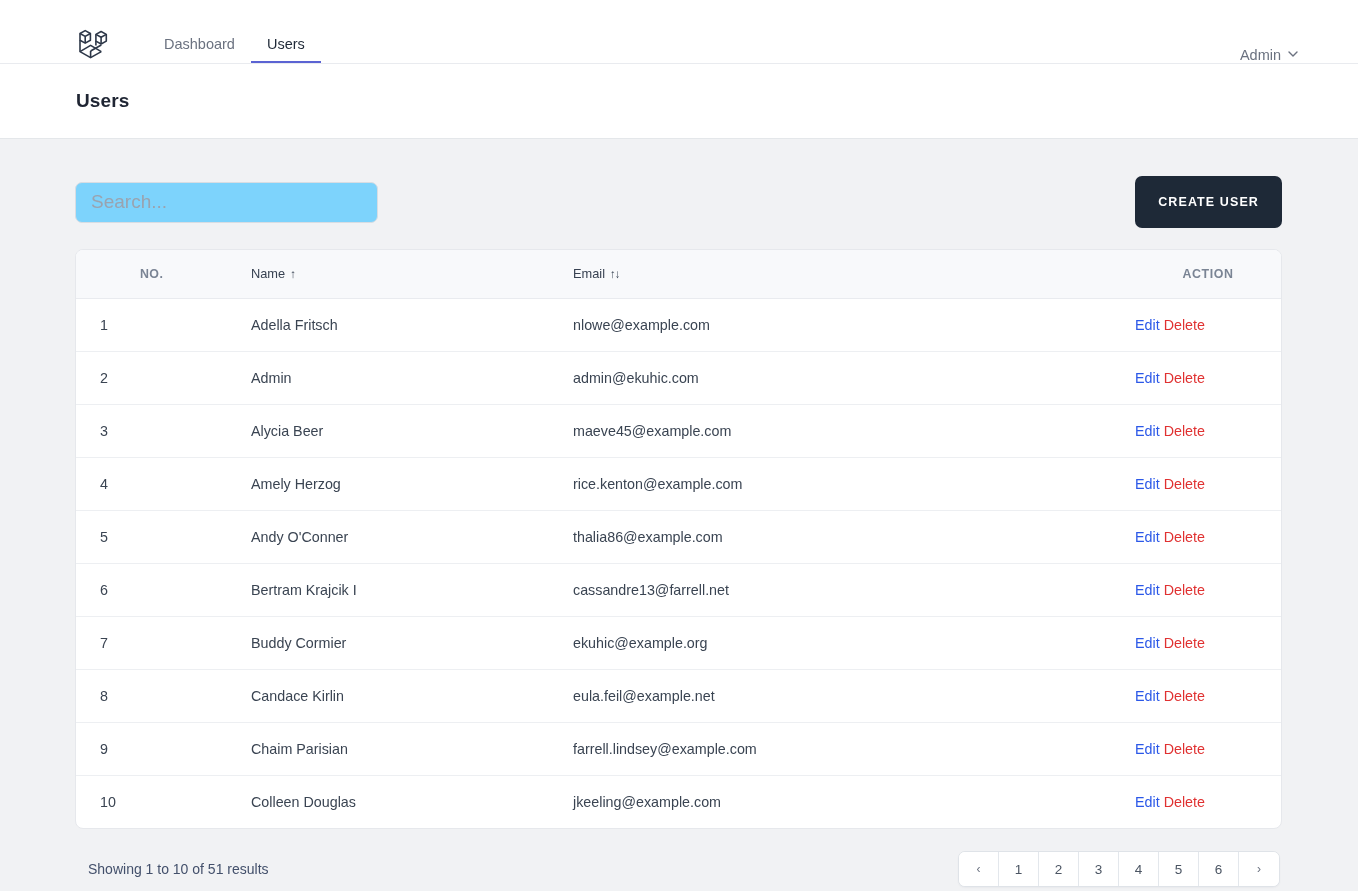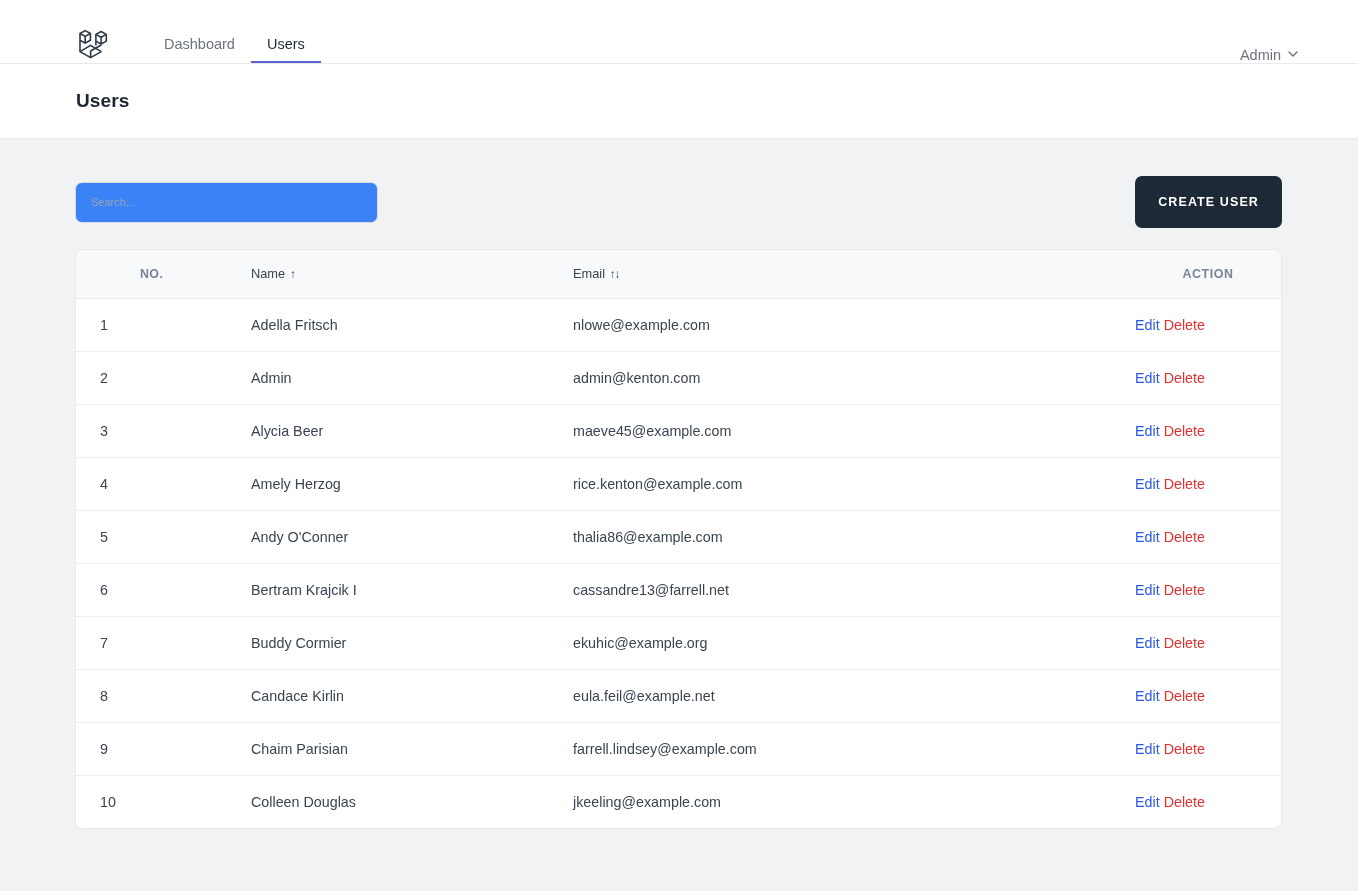--- a/index.html
+++ b/index.html
@@ -104,23 +104,23 @@
     display: flex;
     align-items: center;
     justify-content: space-between;
     margin-bottom: 21px;
   }
   .search-input {
     width: 303px;
     height: 41px;
     border: 1px solid #d8dde3;
     border-radius: 7px;
-    background: #3b82f6;
+    background: #7dd3fc;
     padding: 0 15px;
-    font-size: 11px;
+    font-size: 19px;
     font-family: "Liberation Sans", sans-serif;
     color: #2d3748;
     outline: none;
   }
   .search-input::placeholder { color: #9aa3af; }
 
   .create-btn {
     background: #1e2937;
     color: #ffffff;
     border: none;
@@ -302,21 +302,21 @@
       <tbody id="rows-body">
           <tr>
             <td class="c-no">1</td>
             <td class="c-name">Adella Fritsch</td>
             <td class="c-email">nlowe@example.com</td>
             <td class="c-action"><a class="act-link act-edit" href="#">Edit</a><a class="act-link act-delete" href="#">Delete</a></td>
           </tr>
           <tr>
             <td class="c-no">2</td>
             <td class="c-name">Admin</td>
-            <td class="c-email">admin@kenton.com</td>
+            <td class="c-email">admin@ekuhic.com</td>
             <td class="c-action"><a class="act-link act-edit" href="#">Edit</a><a class="act-link act-delete" href="#">Delete</a></td>
           </tr>
           <tr>
             <td class="c-no">3</td>
             <td class="c-name">Alycia Beer</td>
             <td class="c-email">maeve45@example.com</td>
             <td class="c-action"><a class="act-link act-edit" href="#">Edit</a><a class="act-link act-delete" href="#">Delete</a></td>
           </tr>
           <tr>
             <td class="c-no">4</td>
@@ -357,14 +357,27 @@
           <tr>
             <td class="c-no">10</td>
             <td class="c-name">Colleen Douglas</td>
             <td class="c-email">jkeeling@example.com</td>
             <td class="c-action"><a class="act-link act-edit" href="#">Edit</a><a class="act-link act-delete" href="#">Delete</a></td>
           </tr>
         </tbody>
     </table>
   </div>
 
+  <div class="table-footer">
+    <div class="showing-text">Showing 1 to 10 of 51 results</div>
+    <div class="pagination" id="pagination">
+        <div class="page-btn arrow">‹</div>
+        <div class="page-btn">1</div>
+        <div class="page-btn">2</div>
+        <div class="page-btn">3</div>
+        <div class="page-btn">4</div>
+        <div class="page-btn">5</div>
+        <div class="page-btn">6</div>
+        <div class="page-btn arrow">›</div>
+      </div>
+  </div>
 
 </div>
 
 </body></html>

